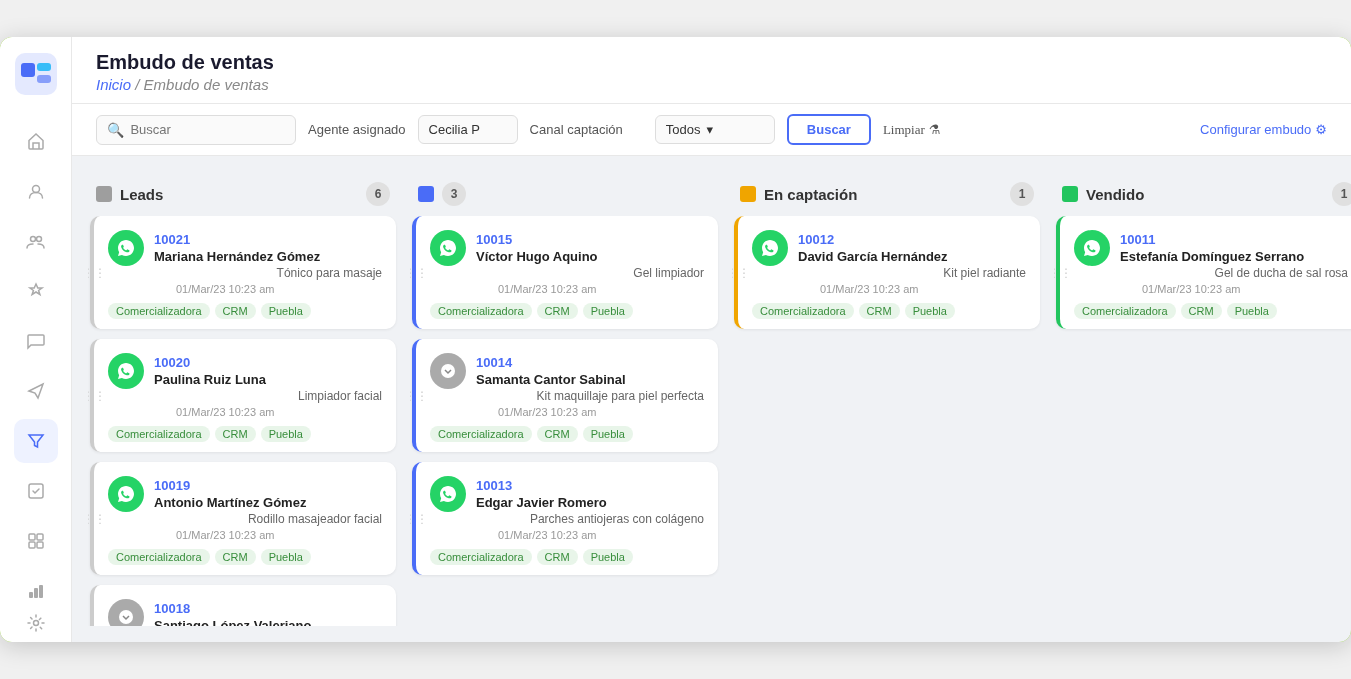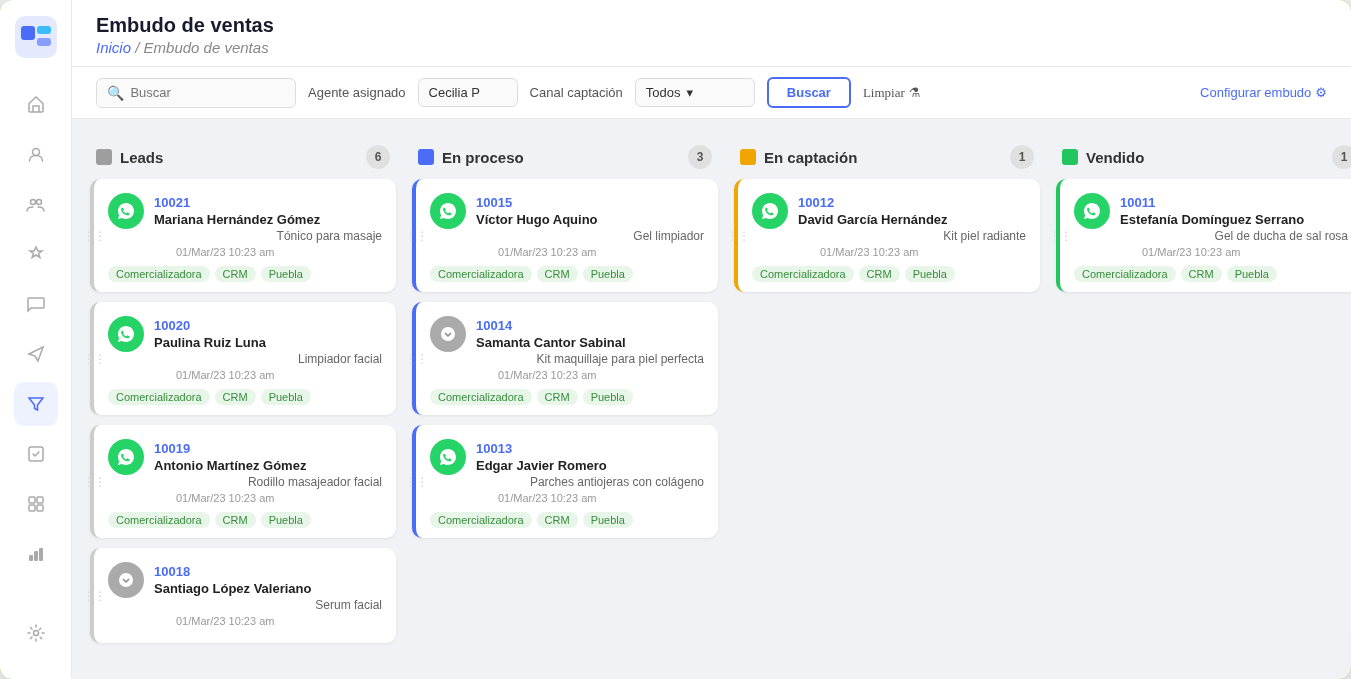--- a/index.html
+++ b/index.html
@@ -6,21 +6,21 @@
     body {
       font-family: -apple-system, BlinkMacSystemFont, 'Segoe UI', sans-serif;
       background: #f0f0f0;
       display: flex;
       justify-content: center;
       align-items: center;
       min-height: 100vh;
     }
     .app-window {
       width: 1351px;
-      height: 679px;
+      height: 605px;
       background: #84cc16;
       border-radius: 12px;
       display: flex;
       overflow: hidden;
       box-shadow: 0 4px 24px rgba(0,0,0,0.18);
     }
     
     .sidebar {
       width: 72px;
       background: #ffffff;
@@ -132,20 +132,21 @@
       align-items: center;
       border: 1px solid #ddd;
       border-radius: 6px;
       padding: 6px 10px;
       font-size: 13px;
       color: #333;
       background: #fafafa;
       gap: 6px;
       min-width: 120px;
       cursor: pointer;
+      margin-left: 20px;
     }
     .btn-buscar {
       border: 2px solid #4a6cf7;
       background: #fff;
       color: #4a6cf7;
       font-weight: 600;
       font-size: 13px;
       padding: 6px 18px;
       border-radius: 6px;
       cursor: pointer;
@@ -525,21 +526,20 @@
           <div class="card-date">01/Mar/23 10:23 am</div>
         </div>
       </div>
 
     </div>
           </div>
   </div>
         <div class="kanban-column col-enproceso">
     <div class="column-header">
       <div class="column-color-dot" style="background:#4a6cf7"></div>
-      <span class="column-title">En proceso</span>
       <span class="column-count">3</span>
     </div>
     <div class="column-cards">
     <div class="card">
       <span class="card-drag-handle">⋮⋮</span>
       <div class="card-header">
         <div class="card-avatar avatar-whatsapp">
                   <svg width="20" height="20" viewBox="0 0 20 20" fill="white">
                     <path d="M10 2C5.58 2 2 5.58 2 10c0 1.54.42 2.98 1.14 4.22L2 18l3.9-1.12A7.97 7.97 0 0010 18c4.42 0 8-3.58 8-8s-3.58-8-8-8zm3.56 11.16c-.2.56-1.17 1.07-1.6 1.1-.43.04-.83.2-2.77-.58C7.24 12.9 6 10.78 5.9 10.63c-.1-.15-.8-1.06-.8-2.02 0-.96.5-1.43.68-1.63.18-.2.4-.24.53-.24h.38c.12 0 .28-.04.44.33.17.4.56 1.35.61 1.45.05.1.08.22.02.35-.07.14-.1.22-.2.34-.1.12-.2.27-.3.36-.1.1-.2.2-.09.4.12.2.52.86 1.12 1.4.77.68 1.42.9 1.62.99.2.1.32.08.44-.04.13-.13.54-.62.68-.83.14-.2.28-.17.47-.1.2.07 1.24.59 1.45.69.2.1.34.15.39.23.05.1.05.54-.15 1.1z"></path>
                   </svg>

